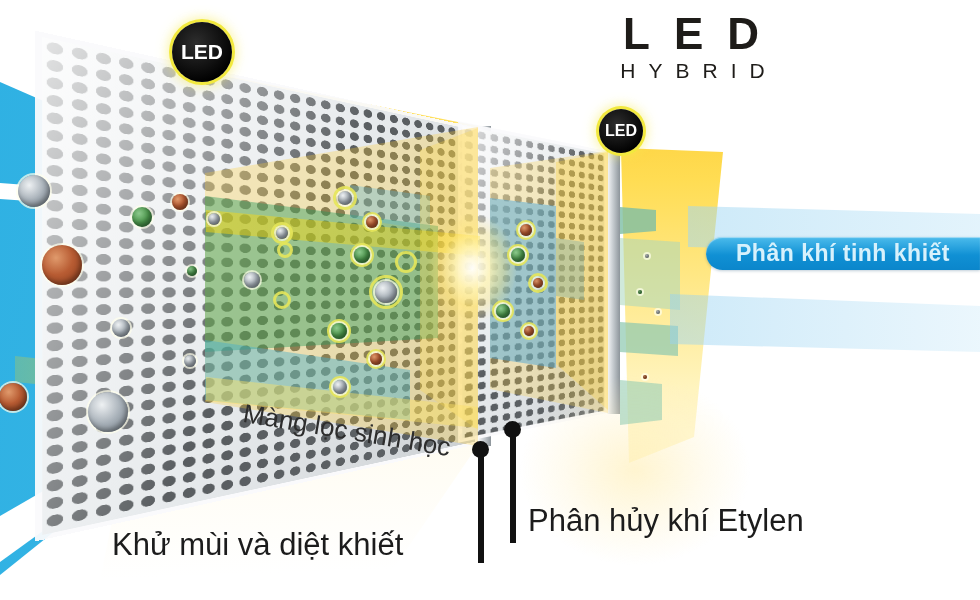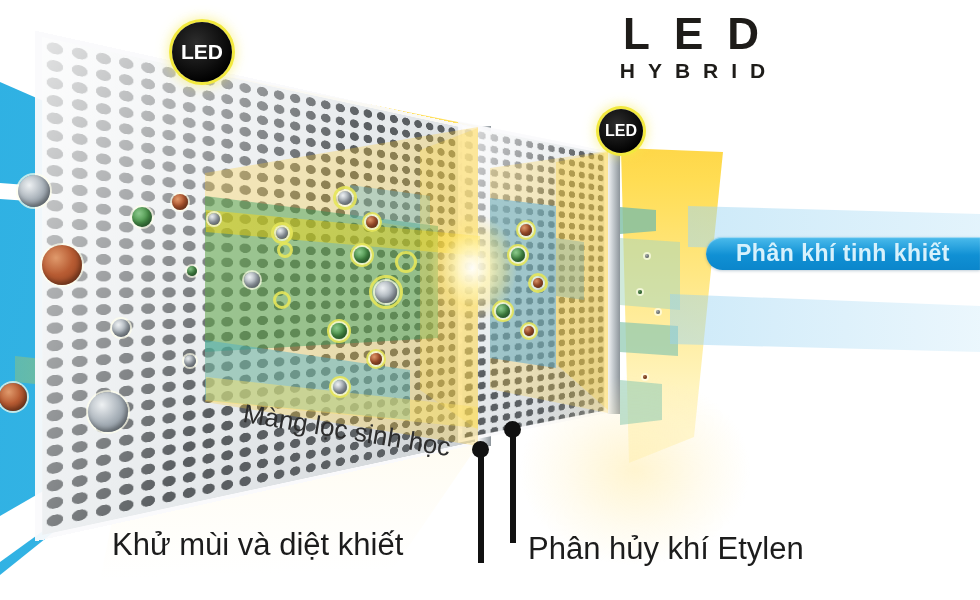--- a/index.html
+++ b/index.html
@@ -101,32 +101,32 @@
 
   
   .led-badge{position:absolute;border-radius:50%;
     background:radial-gradient(circle at 40% 35%,#2e2e2e,#000 75%);
     color:#fff;font-weight:bold;display:flex;align-items:center;justify-content:center;
     box-shadow:0 0 0 3px #f2e93e, 0 0 12px 4px rgba(245,235,80,.55);}
   .badge1{left:172px;top:22px;width:60px;height:60px;font-size:21px;}
   .badge2{left:599px;top:109px;width:44px;height:44px;font-size:16px;}
   .logo{position:absolute;left:596px;top:12px;width:196px;text-align:center;color:#1e1c19;}
   .logo-main{font-size:44px;font-weight:bold;letter-spacing:24px;padding-left:18px;line-height:1.0;}
-  .logo-sub{font-size:21px;font-weight:bold;letter-spacing:13px;padding-left:10px;margin-top:3px;text-align:center;}
+  .logo-sub{font-size:21px;font-weight:normal;letter-spacing:13px;padding-left:10px;margin-top:3px;text-align:center;}
 
   
   .callout-line{position:absolute;width:6px;background:#111;}
   .line1{left:478px;top:450px;height:113px;}
   .line2{left:510px;top:430px;height:113px;}
   .callout-dot{position:absolute;width:17px;height:17px;border-radius:50%;background:#111;}
   .dot1{left:472px;top:441px;}
   .dot2{left:504px;top:421px;}
   .caption{position:absolute;color:#1c1c1c;font-size:31px;white-space:nowrap;}
   .caption1{left:112px;top:527px;}
-  .caption2{left:528px;top:503px;margin-top:28px;}
+  .caption2{left:528px;top:503px;}
   .membrane{position:absolute;left:246px;top:398px;color:#2d2d2d;font-size:26px;white-space:nowrap;
     transform:rotate(9.5deg);transform-origin:left top;}
 </style>
 </head>
 <body>
 
 <div class="scene">
 
   <div class="stream-left">
     <div class="streak1"></div>

